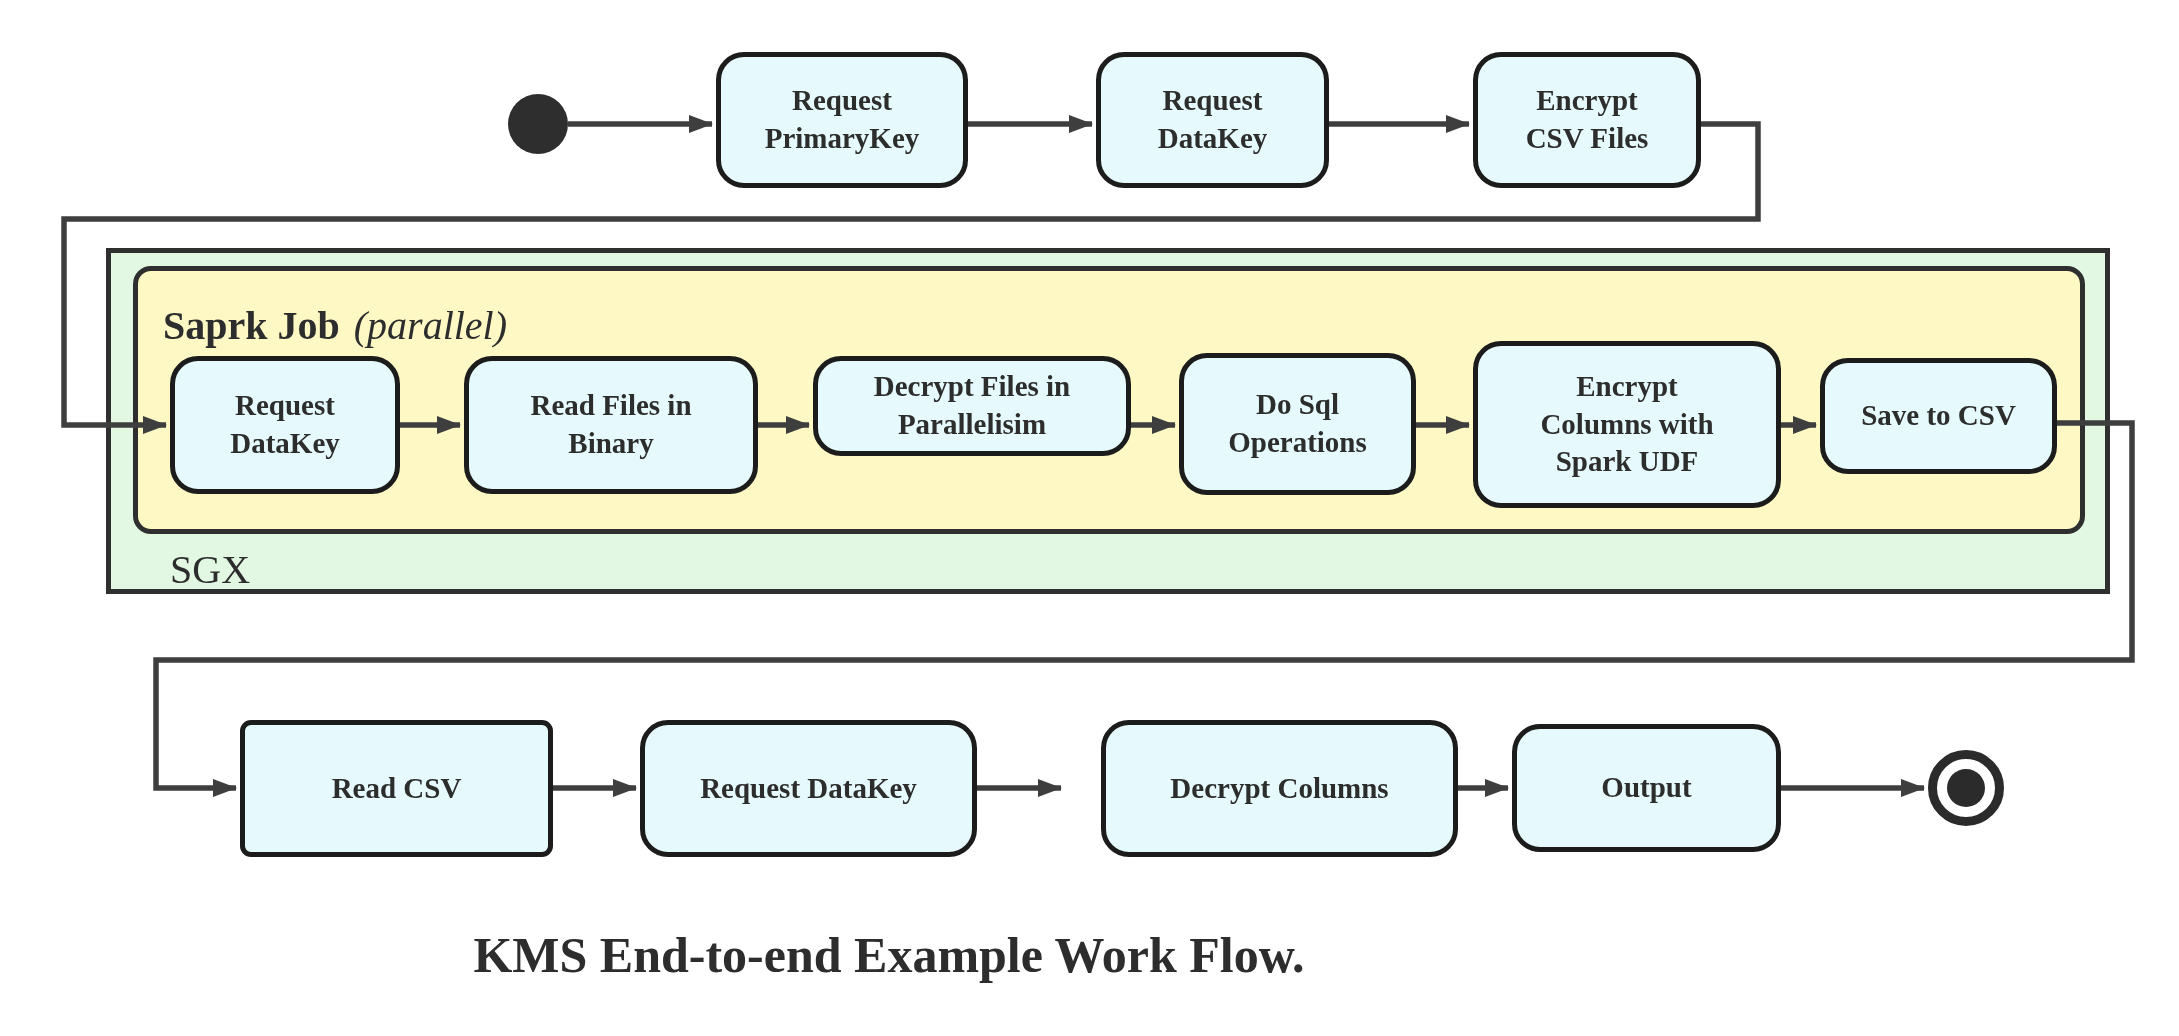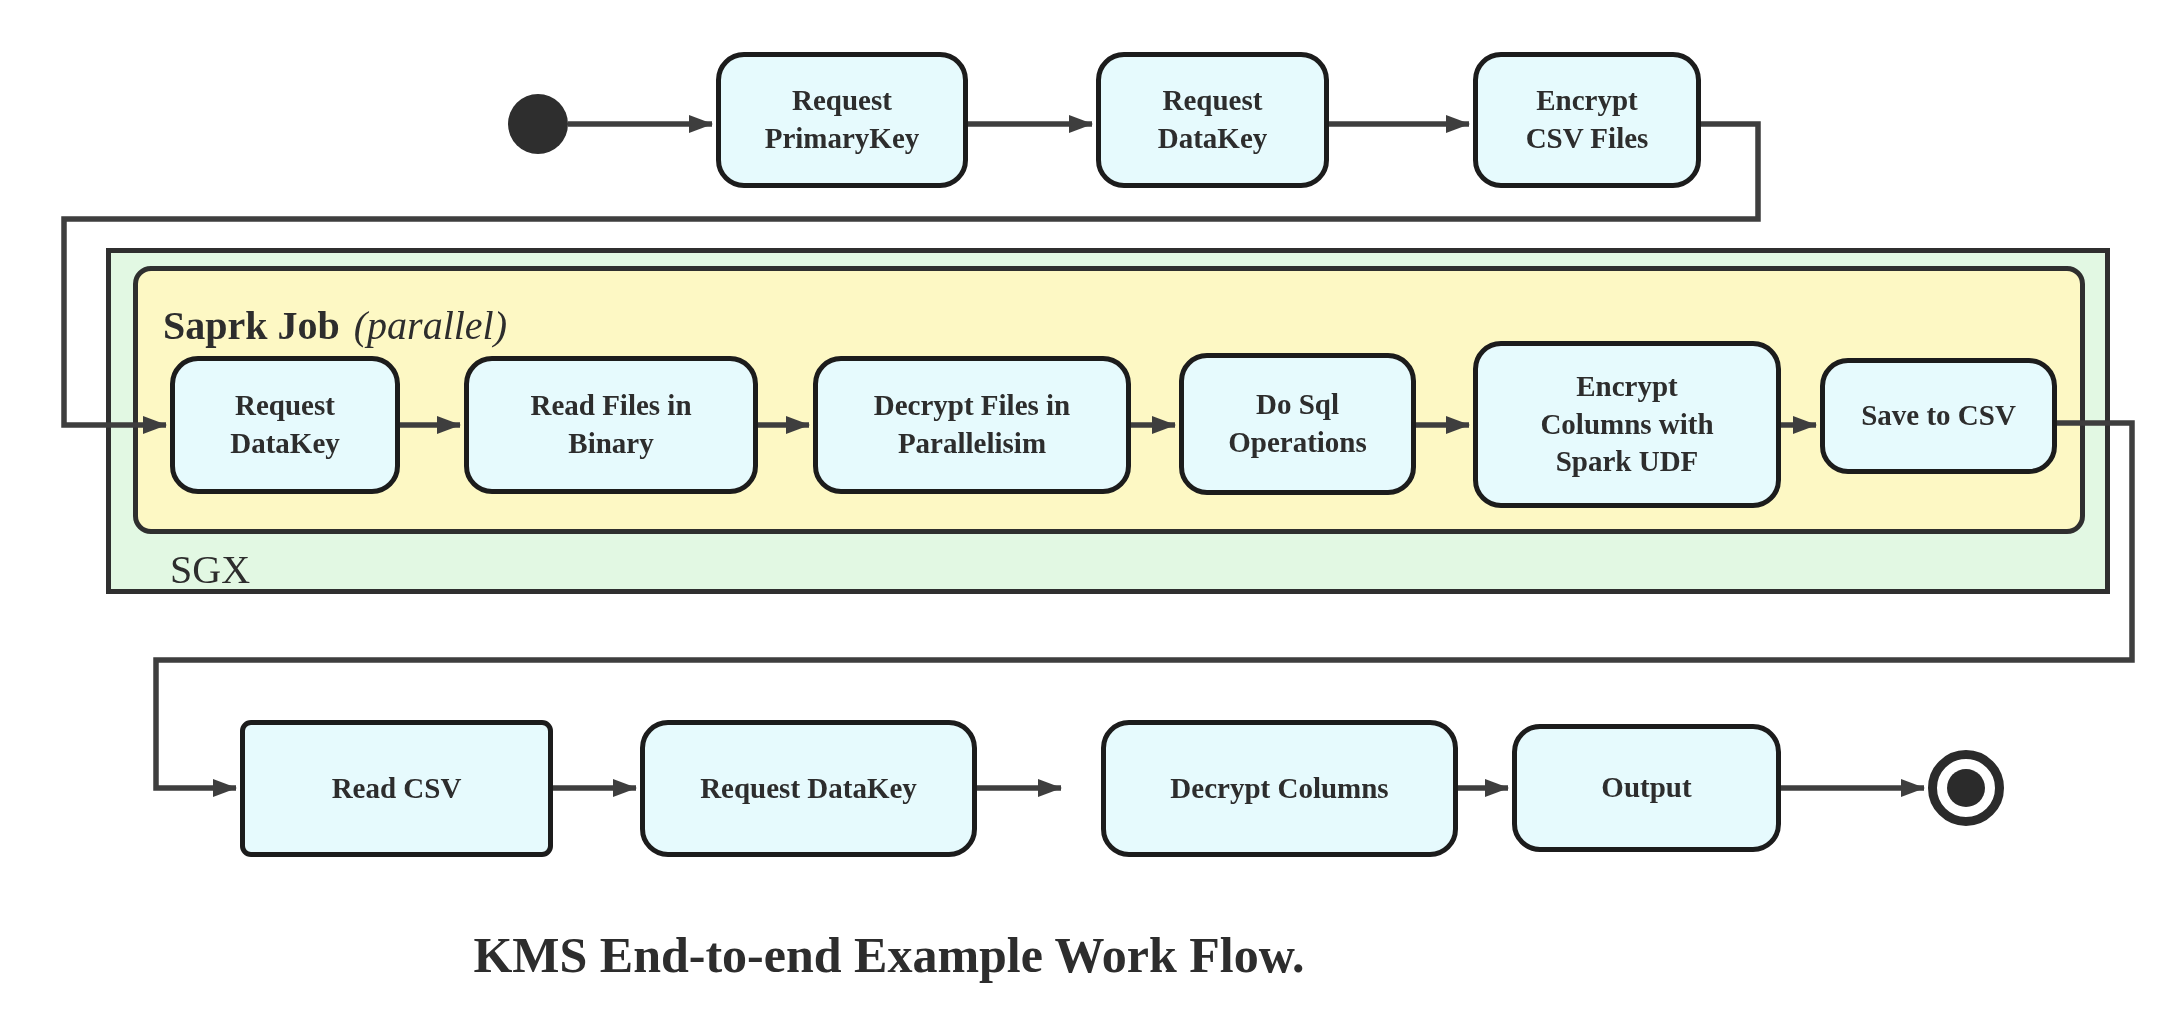--- a/index.html
+++ b/index.html
@@ -142,21 +142,21 @@
   </div>
 
   <div class="node" style="left:170px;top:356px;width:230px;height:138px;">
     <span>Request
 DataKey</span>
   </div>
   <div class="node" style="left:464px;top:356px;width:294px;height:138px;text-align:center;">
     <span>Read Files in
 Binary</span>
   </div>
-  <div class="node" style="left:813px;top:356px;width:318px;height:138px;">
+  <div class="node" style="left:813px;top:356px;width:318px;height:100px;">
     <span>Decrypt Files in
 Parallelisim</span>
   </div>
   <div class="node" style="left:1179px;top:353px;width:237px;height:142px;">
     <span>Do Sql
 Operations</span>
   </div>
   <div class="node" style="left:1473px;top:341px;width:308px;height:167px;">
     <span>Encrypt
 Columns with

